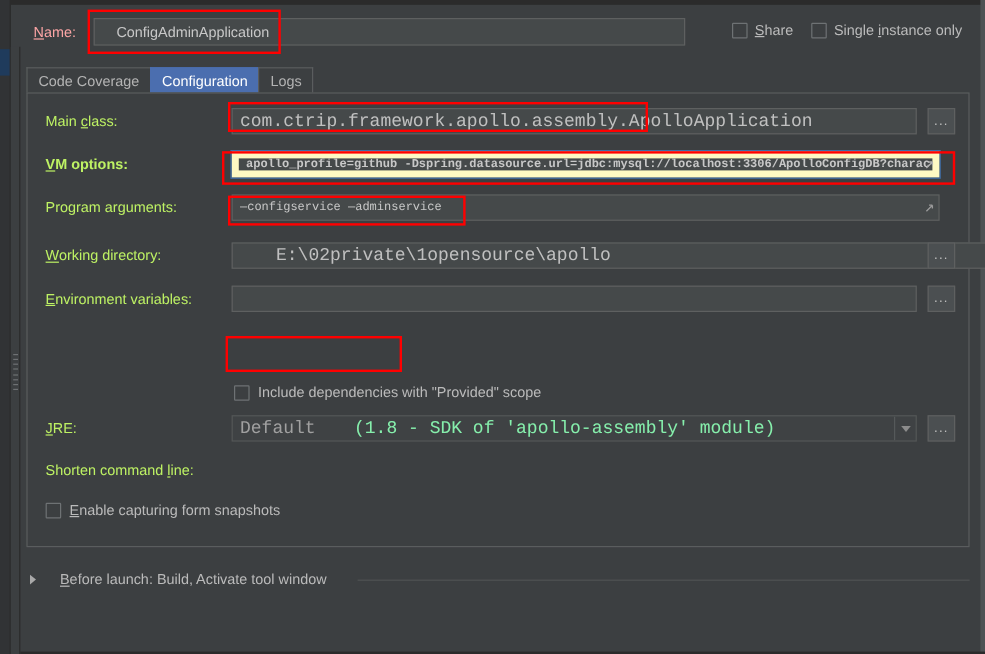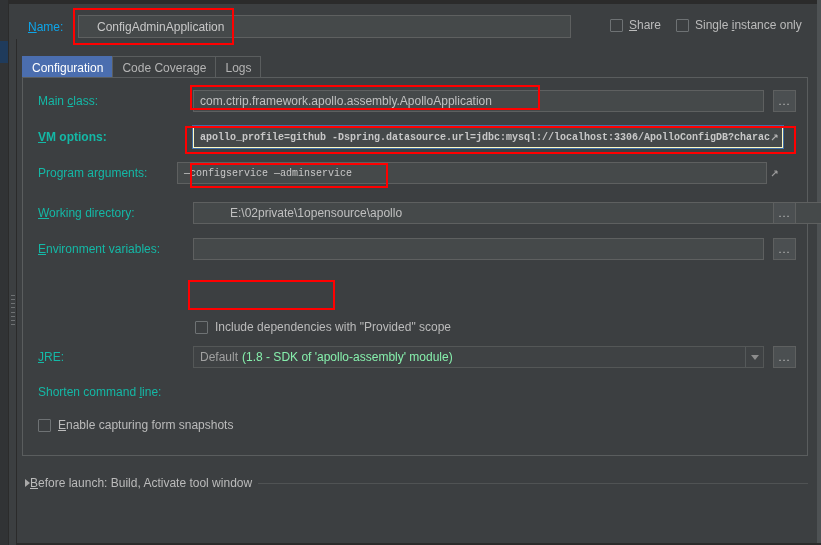--- a/index.html
+++ b/index.html
@@ -59,21 +59,21 @@
 
   
   .name-row {
     position: absolute;
     left: 28px; top: 15px;
     width: 780px; height: 26px;
   }
   .name-label {
     position: absolute;
     left: 0; top: 5px;
-    color: #0ea5e9;
+    color: #fca5a5;
   }
   .name-label u { text-decoration: underline; }
   .name-field {
     position: absolute;
     left: 50px; top: 0;
     width: 493px; height: 23px;
     background: #45494a;
     border: 1px solid #5e6060;
     box-sizing: border-box;
     display: flex;
@@ -135,54 +135,56 @@
   }
 
   .field-row {
     position: absolute;
     left: 0;
     height: 24px;
   }
   .lbl {
     position: absolute;
     left: 15px; top: 4px;
-    color: #14b8a6;
+    color: #bef264;
     white-space: nowrap;
     text-align: center;
   }
   .lbl u { text-decoration: underline; }
 
   .input {
     position: absolute;
     height: 22px;
     background: #45494a;
     border: 1px solid #5e6060;
     box-sizing: border-box;
     display: flex;
     align-items: center;
     padding-left: 6px;
     color: #c0c0c0;
-    font-size: 12px;
+    font-size: 15px;
     overflow: hidden;
     white-space: nowrap;
+    font-family: Liberation Mono, monospace;
   }
   .input.mono {
     font-family: "Liberation Mono", monospace;
     font-size: 10px;
     color: #c8c8c8;
     letter-spacing: 0px;
   }
   .input.focused {
-    border: 1px solid #fef9c3;
+    border: 6px solid #fef9c3;
     outline: 1px solid #3f6ea8;
   }
   .input.disabled {
     background: #3f4244;
     border-color: #545757;
     color: #a0a0a0;
+    gap: 28px;
   }
   .dim { color: #86efac; }
 
   .browse-btn {
     position: absolute;
     width: 23px; height: 22px;
     background: #4b4f51;
     border: 1px solid #5e6060;
     box-sizing: border-box;
     color: #c0c0c0;
@@ -252,21 +254,21 @@
     align-items: center;
     gap: 7px;
   }
 
   
   .before-launch {
     position: absolute;
     left: 25px; top: 476px;
     display: flex;
     align-items: center;
-    gap: 0;
+    gap: 20px;
     width: 783px;
   }
   .tri-right {
     width: 0; height: 0;
     border-top: 4px solid transparent;
     border-bottom: 4px solid transparent;
     border-left: 5px solid #a9a9a9;
     flex: 0 0 auto;
   }
   .bl-text {
@@ -350,22 +352,22 @@
       <span class="cb"></span>
       <span class="cb-label"><u>S</u>hare</span>
     </div>
     <div class="cb-row" style="left:648px;">
       <span class="cb"></span>
       <span class="cb-label">Single <u>i</u>nstance only</span>
     </div>
   </div>
 
   <div class="tabs">
+    <div class="tab">Code Coverage</div>
     <div class="tab active">Configuration</div>
-    <div class="tab">Code Coverage</div>
     <div class="tab">Logs</div>
   </div>
 
   <div class="panel">
 
     <div class="field-row" style="top:12px; width:784px;">
       <div class="lbl">Main <u>c</u>lass:</div>
       <div class="input" style="left:170px; width:571px;">
         <span>com.ctrip.framework.apollo.assembly.ApolloApplication</span>
       </div>
@@ -379,21 +381,21 @@
       </div>
       <div class="arrow-btn" style="left:742px; top:1px;">
         <svg width="11" height="11" viewBox="0 0 11 11">
           <path d="M3 8 L8 3 M8 3 L5.2 3 M8 3 L8 5.8" stroke="#b0b0b0" stroke-width="1.1" fill="none"></path>
         </svg>
       </div>
     </div>
 
     <div class="field-row" style="top:84px; width:784px;">
       <div class="lbl">Program ar<u>g</u>uments:</div>
-      <div class="input mono" style="left:154px; width:590px;">
+      <div class="input mono" style="left:170px; width:590px;">
         <span>—configservice —adminservice</span>
       </div>
       <div class="arrow-btn" style="left:742px; top:1px;">
         <svg width="11" height="11" viewBox="0 0 11 11">
           <path d="M3 8 L8 3 M8 3 L5.2 3 M8 3 L8 5.8" stroke="#9a9a9a" stroke-width="1.1" fill="none"></path>
         </svg>
       </div>
     </div>
 
     <div class="field-row" style="top:124px; width:784px;">

